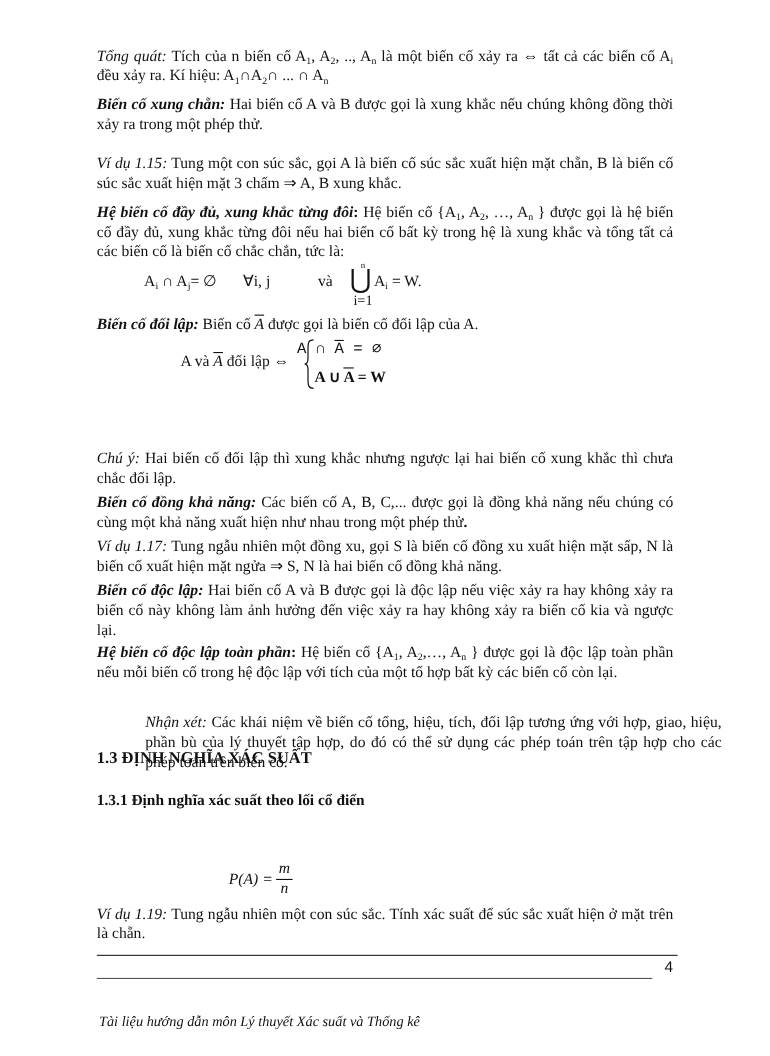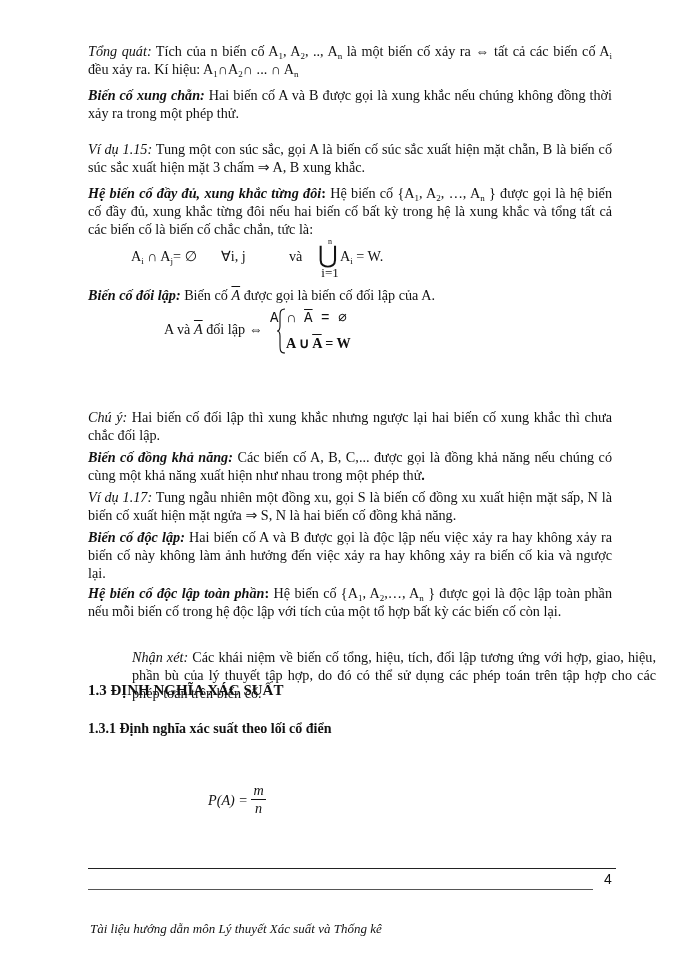--- a/index.html
+++ b/index.html
@@ -111,19 +111,22 @@
   </p>
 
   <div class="h1" style="top:681px;">1.3  ĐỊNH  NGHĨA XÁC SUẤT</div>
   <div class="h2" style="top:700px;margin-top:20px;">1.3.1   Định  nghĩa xác suất theo lối cổ điển</div>
 
 
   <div class="formula" style="left:208px; top:782px;">
     <span class="it" style="vertical-align:middle;">P(A) = </span><span class="frac"><span class="num">m</span><span class="den">n</span></span>
   </div>
 
+  <p class="p" style="top:822px;">
+    <span class="it">Ví dụ 1.19:</span><span> Tung ngẫu nhiên một con súc sắc. Tính xác suất để súc sắc xuất hiện ở mặt trên là chẵn.</span>
+  </p>
 
   <div class="footer-line-top"></div>
   <div class="footer-text">Tài liệu hướng dẫn môn Lý thuyết Xác suất và Thống kê</div>
   <div class="page-num">4</div>
   <div class="footer-line-bot"></div>
 
 </div>
 
 </body></html>

